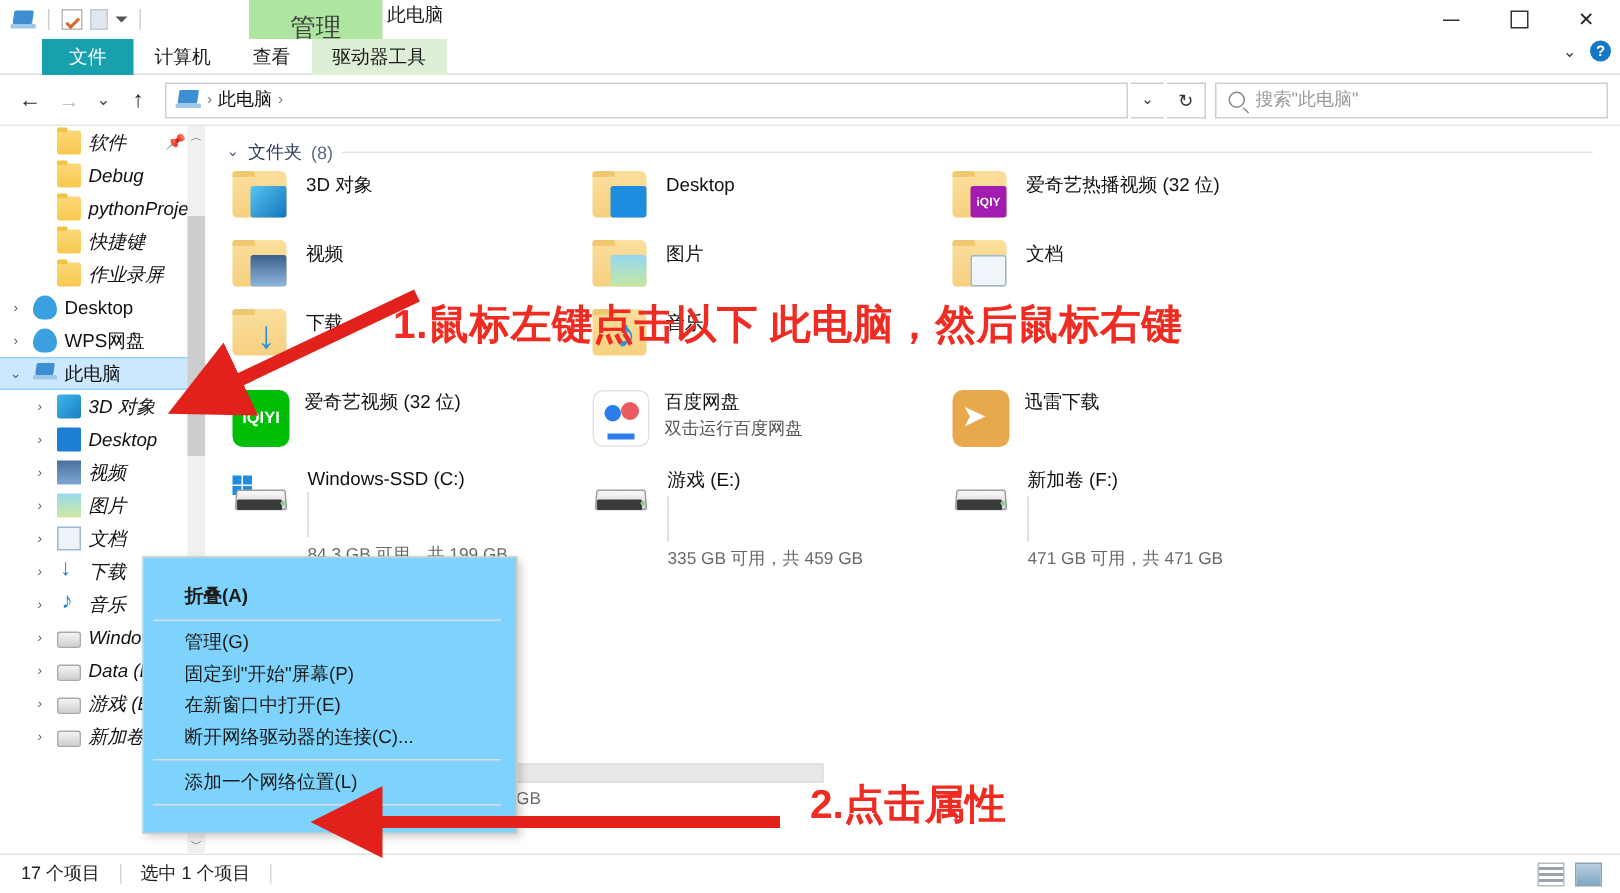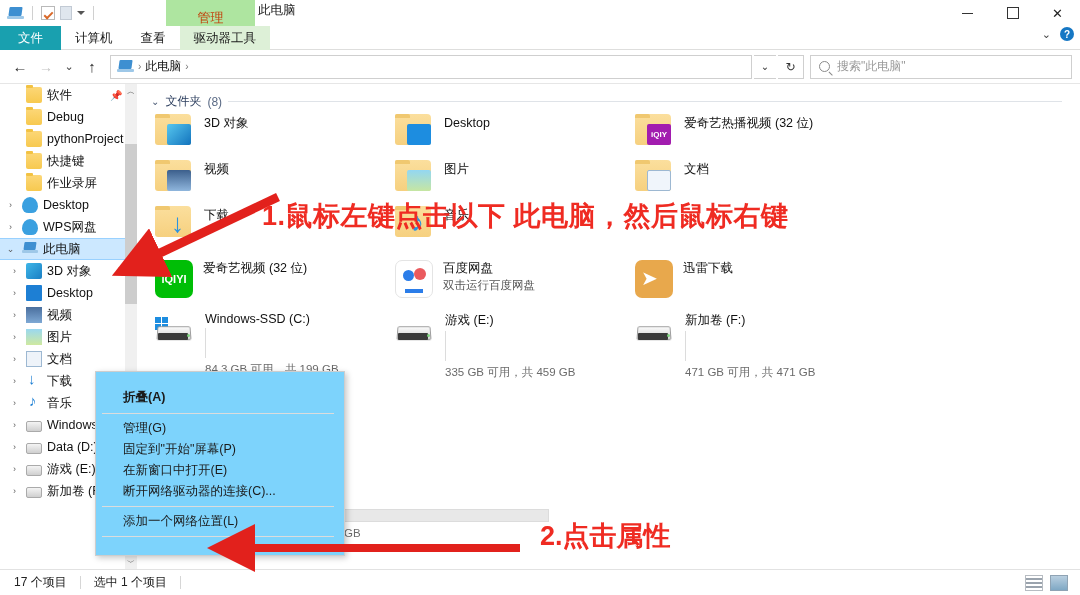--- a/index.html
+++ b/index.html
@@ -20,32 +20,32 @@
   }
   .pc-ic::before{content:"";position:absolute;left:2px;top:0;width:13px;height:9px;background:#3d8fd1;border-radius:1px;transform:skewX(-8deg);}
   .pc-ic::after{content:"";position:absolute;left:0;top:9px;width:17px;height:3px;background:#9ec8e8;border-radius:1px;}
   .chk-ic { width:14px;height:14px;border:1px solid #b9b9b9;background:#fff;position:relative;}
   .chk-ic::after{content:"";position:absolute;left:2px;top:5px;width:7px;height:3px;border-left:2px solid #d9692a;border-bottom:2px solid #d9692a;transform:rotate(-45deg);}
   .fld-ic { width:12px;height:14px;background:#dfe6ee;border:1px solid #c2cad4;}
   .caret-dn { width:0;height:0;border-left:4px solid transparent;border-right:4px solid transparent;border-top:4px solid #555;}
 
   .ctx-tab {
     position:absolute; left:166px; top:0; width:89px; height:36px;
-    background:#aee5a0; color:#c2410c; font-size:13px;
+    background:#aee5a0; color:#404040; font-size:17px;
     display:flex; align-items:center; justify-content:center;
   }
   .win-title { position:absolute; left:258px; top:2px; font-size:12.5px; color:#1a1a1a; }
 
   .wctl { position:absolute; right:0; top:0; display:flex; height:26px; }
   .wctl div { width:45px; height:26px; display:flex; align-items:center; justify-content:center; color:#222; font-size:13px; }
   .wctl .mn::after { content:""; width:11px; height:1px; background:#333; }
   .wctl .mx::after { content:""; width:10px; height:10px; border:1px solid #333; }
 
   
-  .ribbon { height:24px; background:#fff; display:flex; align-items:flex-start; position:relative; border-bottom:1px solid #dededd;}
+  .ribbon { height:24px; background:#fff; display:flex; align-items:flex-start; position:relative; border-bottom:1px solid #dededd;padding-left:28px;}
   .tab { height:24px; padding:0 14px; display:flex; align-items:center; font-size:12.5px; color:#1a1a1a; }
   .tab.file { background:#19A0AF; color:#fff; padding:0 18px; }
   .tab.drivetools { background:#ddf0d7; }
   .ribbon-right { position:absolute; right:6px; top:1px; display:flex; align-items:center; gap:9px; }
   .chev { color:#444; font-size:11px; }
   .help-ic { width:14px;height:14px;border-radius:50%;background:#1677c4;color:#fff;font-size:10px;display:flex;align-items:center;justify-content:center;font-weight:bold;}
 
   
   .addrbar { height:34px; background:#fff; display:flex; align-items:center; padding:0 8px; gap:2px; border-bottom:1px solid #e6e6e6;}
   .navbtn { width:24px;height:26px;display:flex;align-items:center;justify-content:center;font-size:15px;color:#2b2b2b;}
@@ -73,21 +73,21 @@
   .navpane { width:137px; position:relative; background:#fff; overflow:hidden;}
   .nav-scroll { position:absolute; right:0; top:0; width:12px; height:100%; background:#f0f0f0; }
   .nav-up, .nav-dn { width:12px;height:14px;display:flex;align-items:center;justify-content:center;font-size:8px;color:#606060;}
   .nav-thumb { position:absolute; left:0; top:60px; width:12px; height:120px; background:#cdcdcd; }
   .nav-thumb2 { position:absolute; left:0; top:180px; width:12px; height:40px; background:#cdcdcd; }
 
   .treeitem { height:22px; display:flex; align-items:center; gap:5px; padding-left:4px; font-size:12.5px; color:#111; white-space:nowrap; }
   .treeitem.sel { background:#cce8ff; border-top:1px solid #99d1ff; border-bottom:1px solid #99d1ff; }
   .tw { width:13px; text-align:center; color:#5a5a5a; font-size:9px; flex:none;}
   .ind1 { padding-left:4px; }
-  .ind2 { padding-left:8px; }
+  .ind2 { padding-left:20px;font-style:italic; }
   .ico { width:16px;height:16px;flex:none;position:relative;display:inline-block;}
   .i-folder{background:linear-gradient(#fcd777,#f7c94f);border-radius:1px 2px 2px 2px;}
   .i-folder::before{content:"";position:absolute;left:0;top:-2px;width:7px;height:3px;background:#f2c243;border-radius:1px;}
   .i-cloud{background:#3aa0e0;border-radius:50% 50% 40% 40%/60% 60% 40% 40%;}
   .i-pc{ }
   .i-pc::before{content:"";position:absolute;left:2px;top:1px;width:12px;height:8px;background:#3d8fd1;border-radius:1px;transform:skewX(-8deg);}
   .i-pc::after{content:"";position:absolute;left:0;top:9px;width:16px;height:3px;background:#9ec8e8;border-radius:1px;}
   .i-3d{background:linear-gradient(135deg,#3fb6e8,#1a7fc4);border-radius:2px;}
   .i-desktop{background:#1d7fd4;border-radius:1px;border:2px solid #1d7fd4;}
   .i-video{background:linear-gradient(#4a6f9e,#7ea8d4);}

